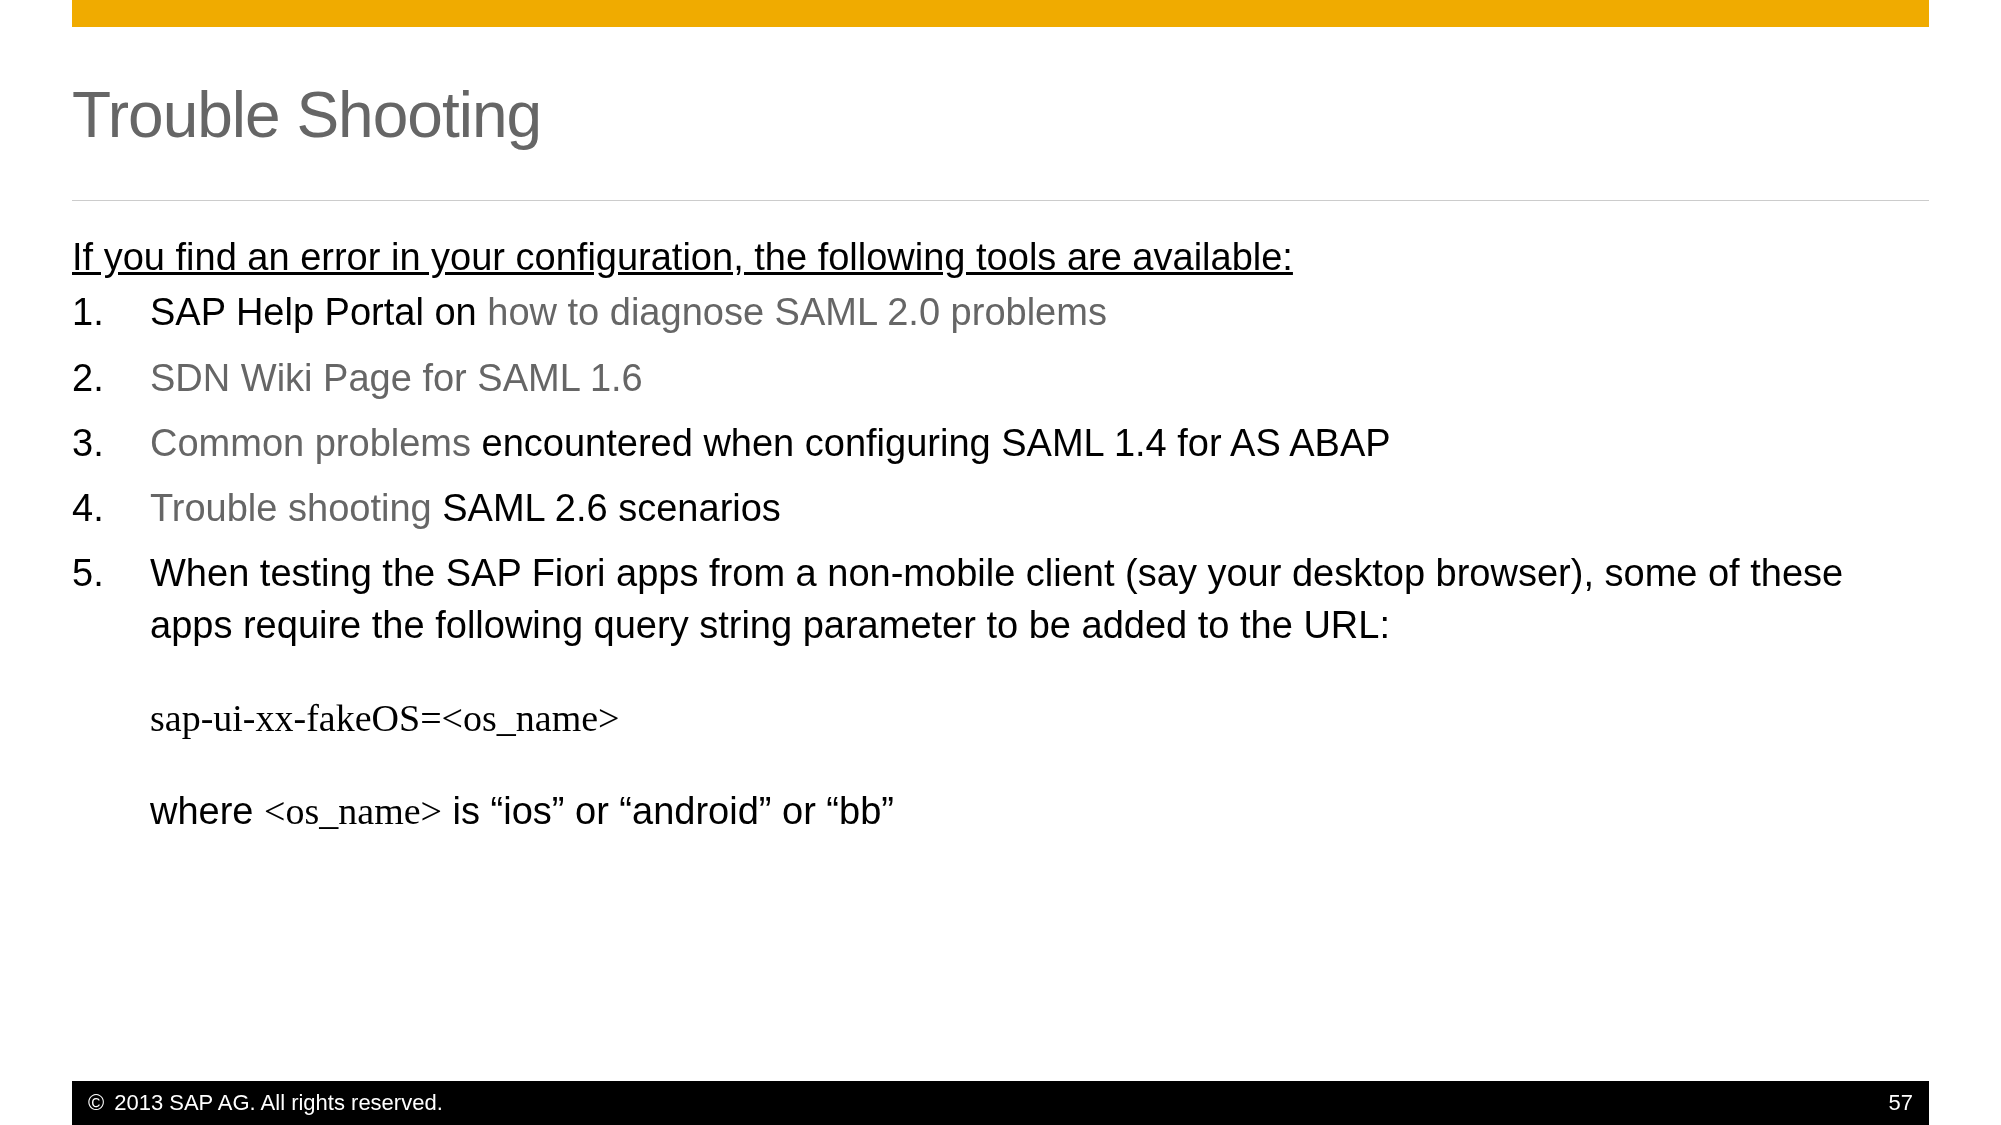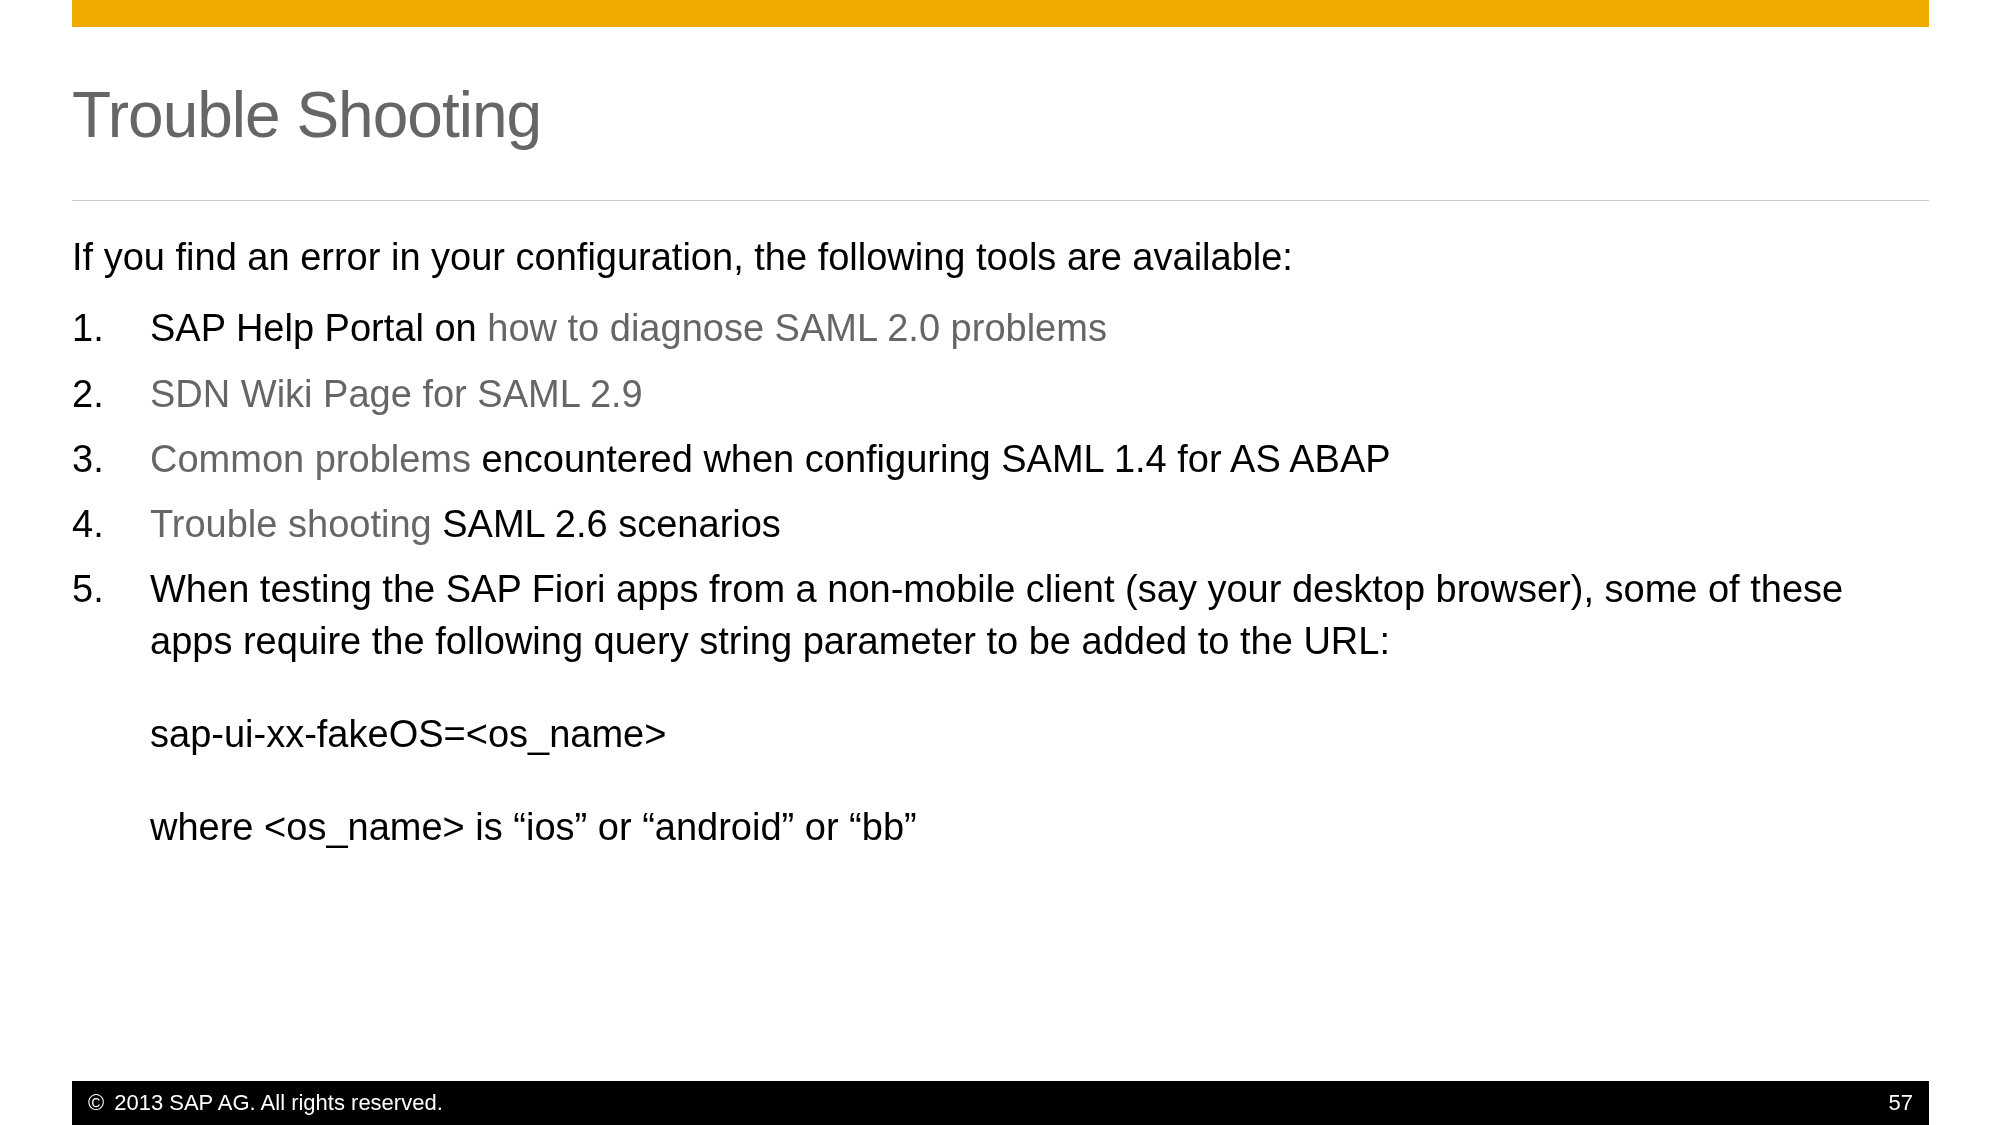--- a/index.html
+++ b/index.html
@@ -49,21 +49,22 @@
     .content {
       position: absolute;
       top: 232px;
       left: 72px;
       right: 72px;
       font-size: 38px;
       color: #000000;
       line-height: 1.35;
     }
     .intro {
-      margin-bottom: 20px;
+      margin-bottom: 4px;
+      text-decoration: underline;
     }
     ol {
       list-style: none;
       counter-reset: item;
     }
     ol > li {
       counter-increment: item;
       position: relative;
       padding-left: 78px;
       margin-bottom: 14px;
@@ -72,21 +73,21 @@
       content: counter(item) ".";
       position: absolute;
       left: 0;
       top: 0;
     }
     .link {
       color: #666666;
       cursor: pointer;
     }
     .code {
-      font-family: Liberation Sans, sans-serif;
+      font-family: Liberation Serif, serif;
     }
     .item5-para2 {
       margin-top: 42px;
     }
     .item5-para3 {
       margin-top: 42px;
     }
     .footer {
       position: absolute;
       bottom: 0;
@@ -118,21 +119,21 @@
   <div class="divider"></div>
 
   <div class="content">
     <p class="intro">If you find an error in your configuration, the following tools are available:</p>
 
     <ol>
       <li>
         <span>SAP Help Portal on </span><span class="link">how to diagnose SAML 2.0 problems</span>
       </li>
       <li>
-        <span class="link">SDN Wiki Page for SAML 2.9</span>
+        <span class="link">SDN Wiki Page for SAML 1.6</span>
       </li>
       <li>
         <span class="link">Common problems</span><span> encountered when configuring SAML 1.4 for AS ABAP</span>
       </li>
       <li>
         <span class="link">Trouble shooting</span><span> SAML 2.6 scenarios</span>
       </li>
       <li>
         <div>When testing the SAP Fiori apps from a non-mobile client (say your desktop browser), some of these apps require the following query string parameter to be added to the URL:</div>
         <div class="item5-para2 code">sap-ui-xx-fakeOS=&lt;os_name&gt;</div>

